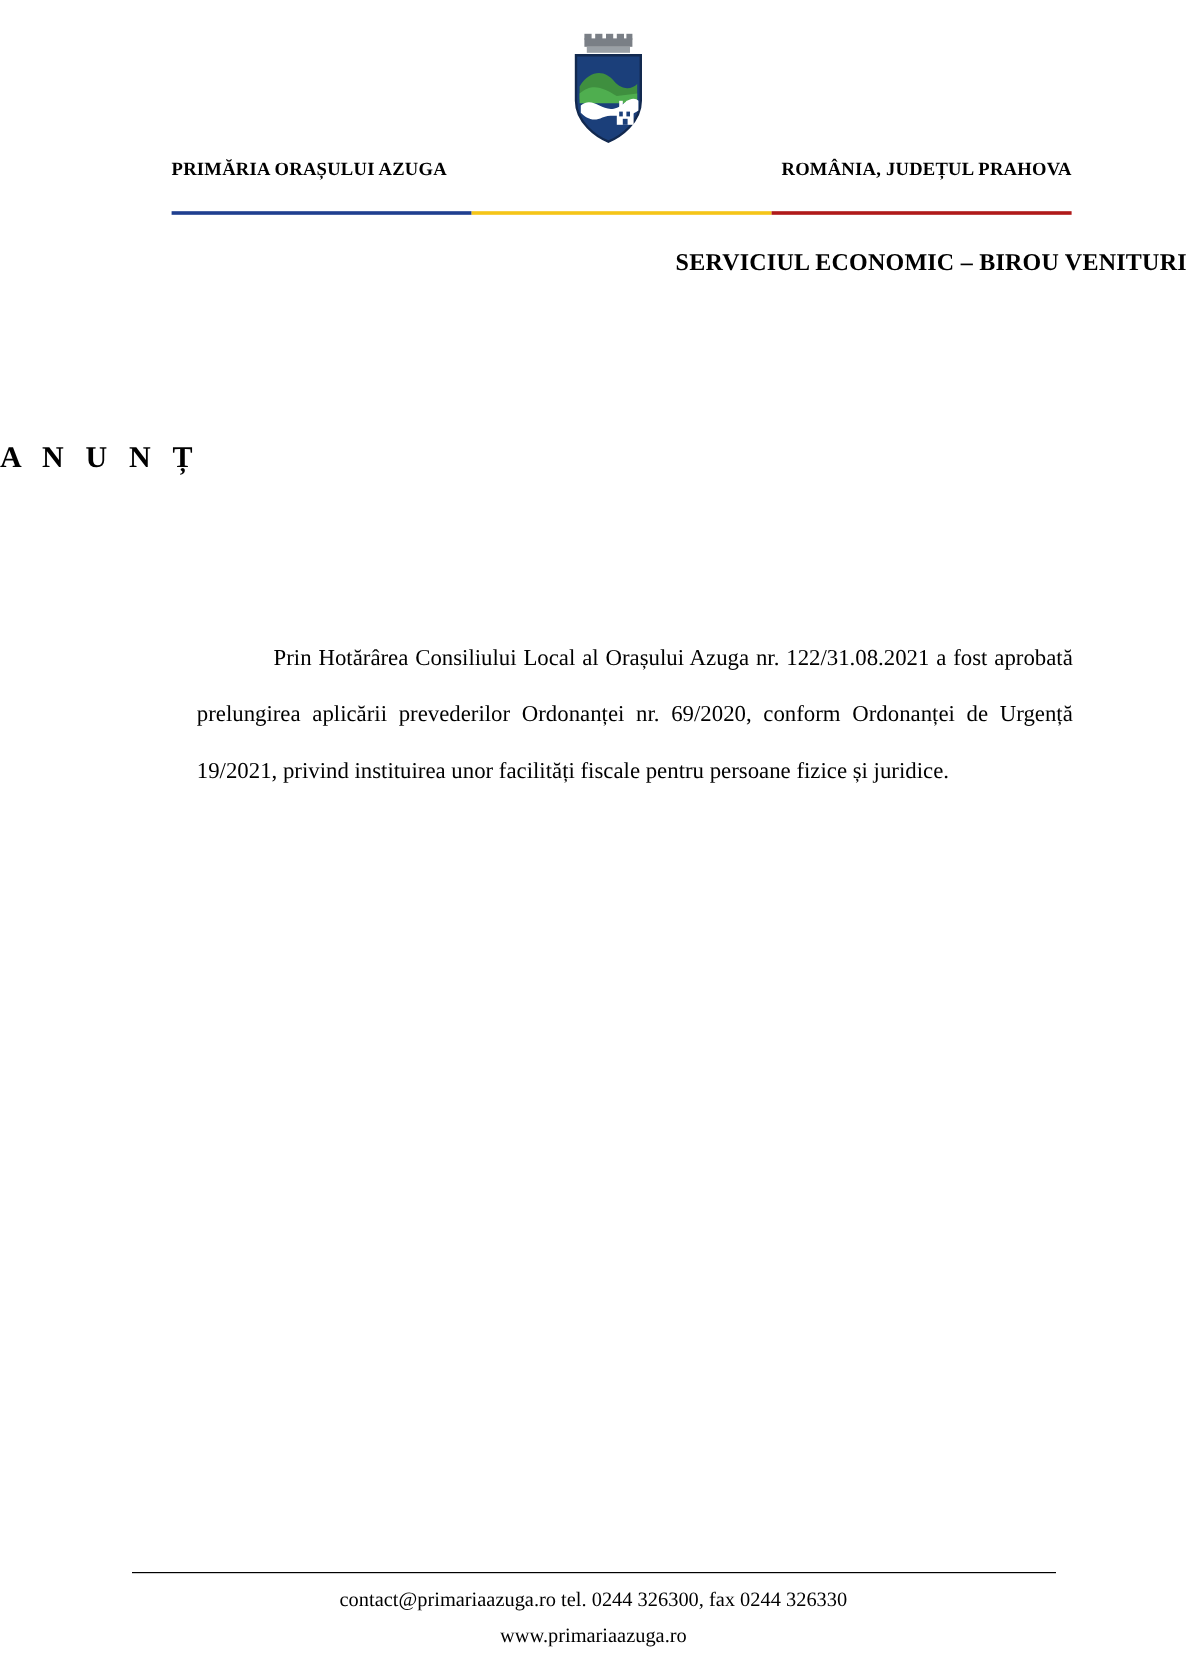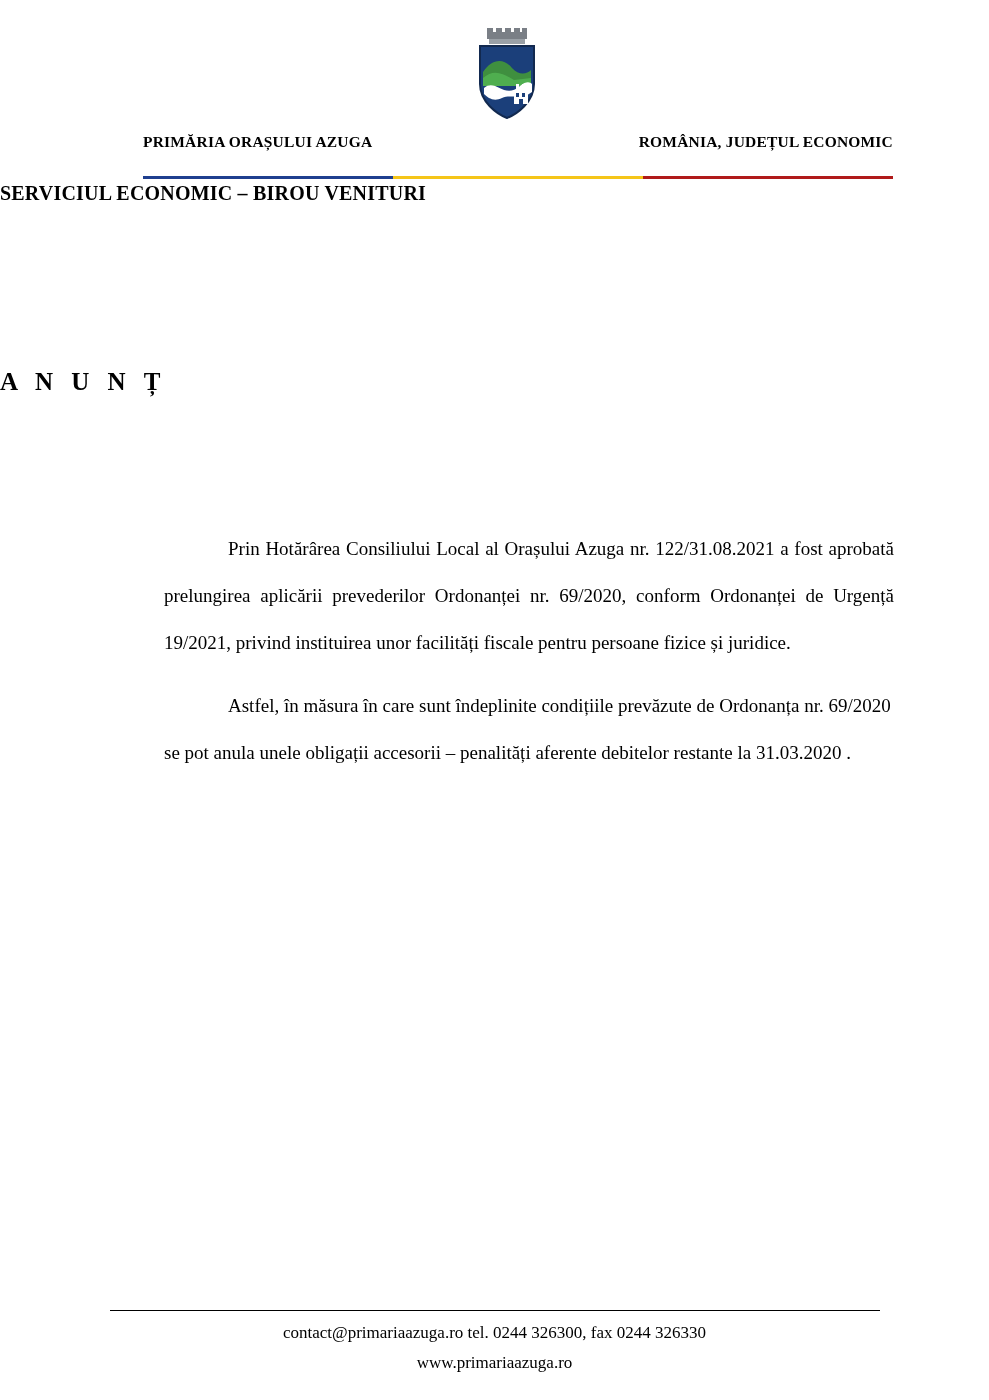--- a/index.html
+++ b/index.html
@@ -68,23 +68,23 @@
     display: flex;
   }
   .tricolor-rule .seg {
     height: 100%;
     flex: 1 1 33.333%;
   }
 
   .dept-title {
     position: absolute;
     left: 0;
-    top: 182px;
-    width: 989px;
-    text-align: left;
+    top: 208px;
+    width: 989px;
+    text-align: right;
     font-size: 20px;
     font-weight: bold;
     letter-spacing: 0.2px;
   }
 
   
   .doc-title {
     position: absolute;
     left: 0;
     top: 368px;
@@ -172,36 +172,35 @@
         <g fill="#1b3f7a">
           <rect x="42" y="65" width="3" height="4"></rect>
           <rect x="48" y="65" width="3" height="4"></rect>
           <rect x="45" y="71" width="4" height="5"></rect>
         </g>
       </svg>
     </div>
 
     <div class="header-left">PRIMĂRIA ORAȘULUI AZUGA</div>
 
-    <div class="header-right">ROMÂNIA, JUDEȚUL ECONOMIC</div>
+    <div class="header-right">ROMÂNIA, JUDEȚUL PRAHOVA</div>
 
     <div class="tricolor-rule">
       <div class="seg" style="background:#1f3f8f"></div>
       <div class="seg" style="background:#f5c518"></div>
       <div class="seg" style="background:#b01a1a"></div>
     </div>
 
     <div class="dept-title">SERVICIUL ECONOMIC – BIROU VENITURI</div>
   </div>
 
   <div class="doc-title">A N U N Ț</div>
 
   <div class="content">
     <p class="para">Prin Hotărârea Consiliului Local al Orașului Azuga nr. 122/31.08.2021 a fost aprobată prelungirea aplicării prevederilor Ordonanței nr. 69/2020, conform Ordonanței de Urgență 19/2021, privind instituirea unor facilități fiscale pentru persoane fizice și juridice.</p>
-    <p class="para last-nojustify">Astfel, în măsura în care sunt îndeplinite condițiile prevăzute de Ordonanța nr. 69/2020 se pot anula unele obligații accesorii – penalități aferente debitelor restante la 31.03.2020 .</p>
   </div>
 
   <div class="footer-rule"></div>
   <div class="footer">
     <div>contact@primariaazuga.ro tel. 0244 326300, fax 0244 326330</div>
     <div>www.primariaazuga.ro</div>
   </div>
 
 </div>
 

